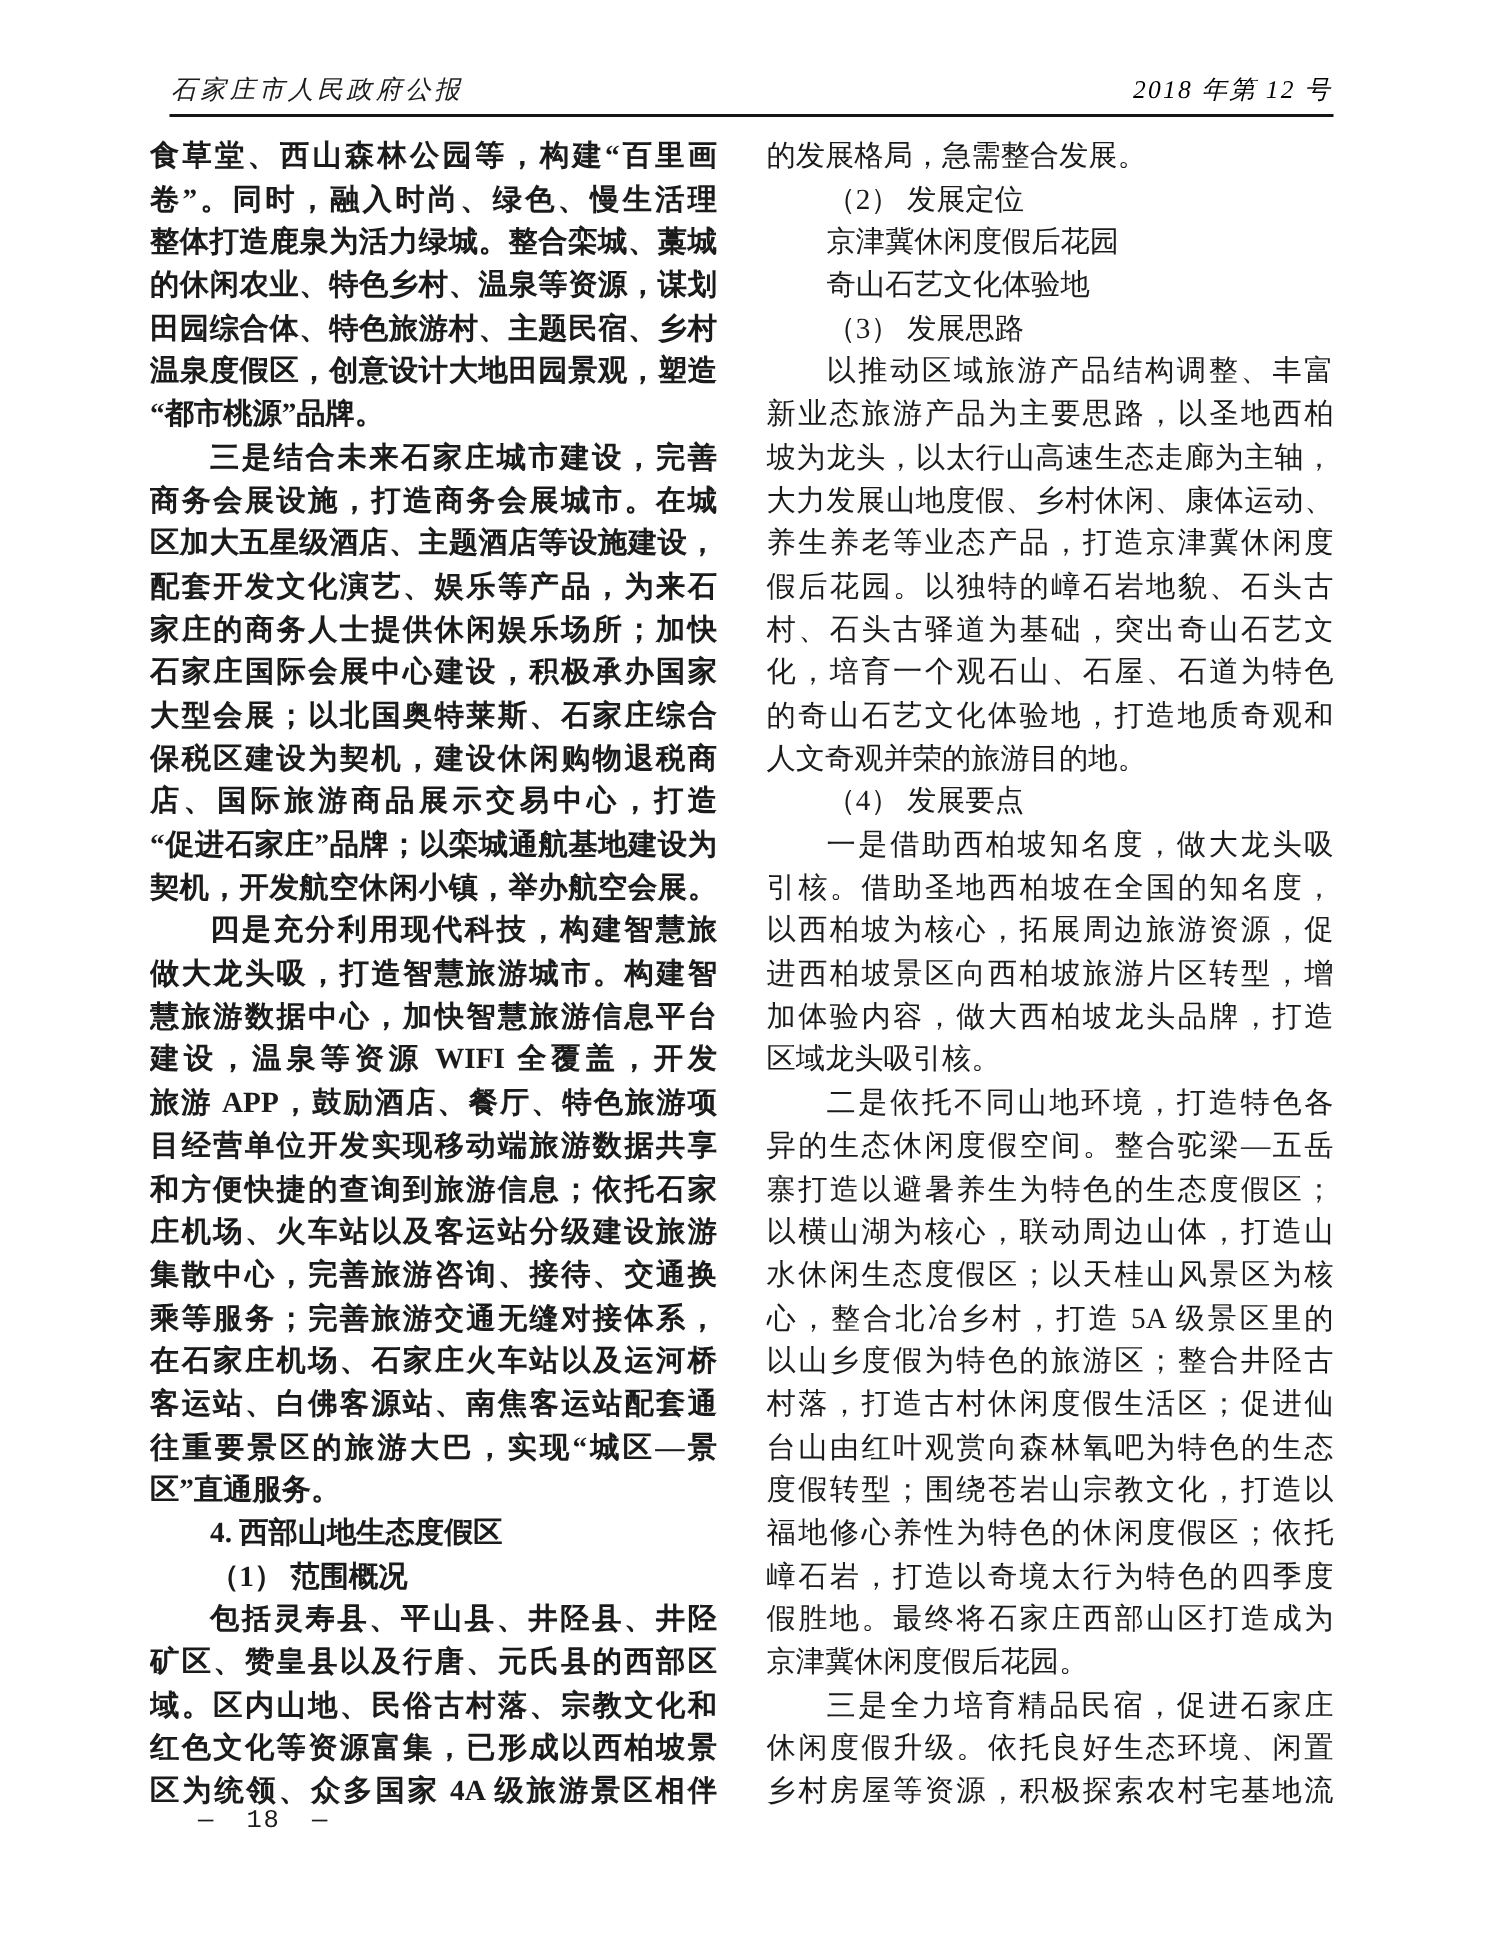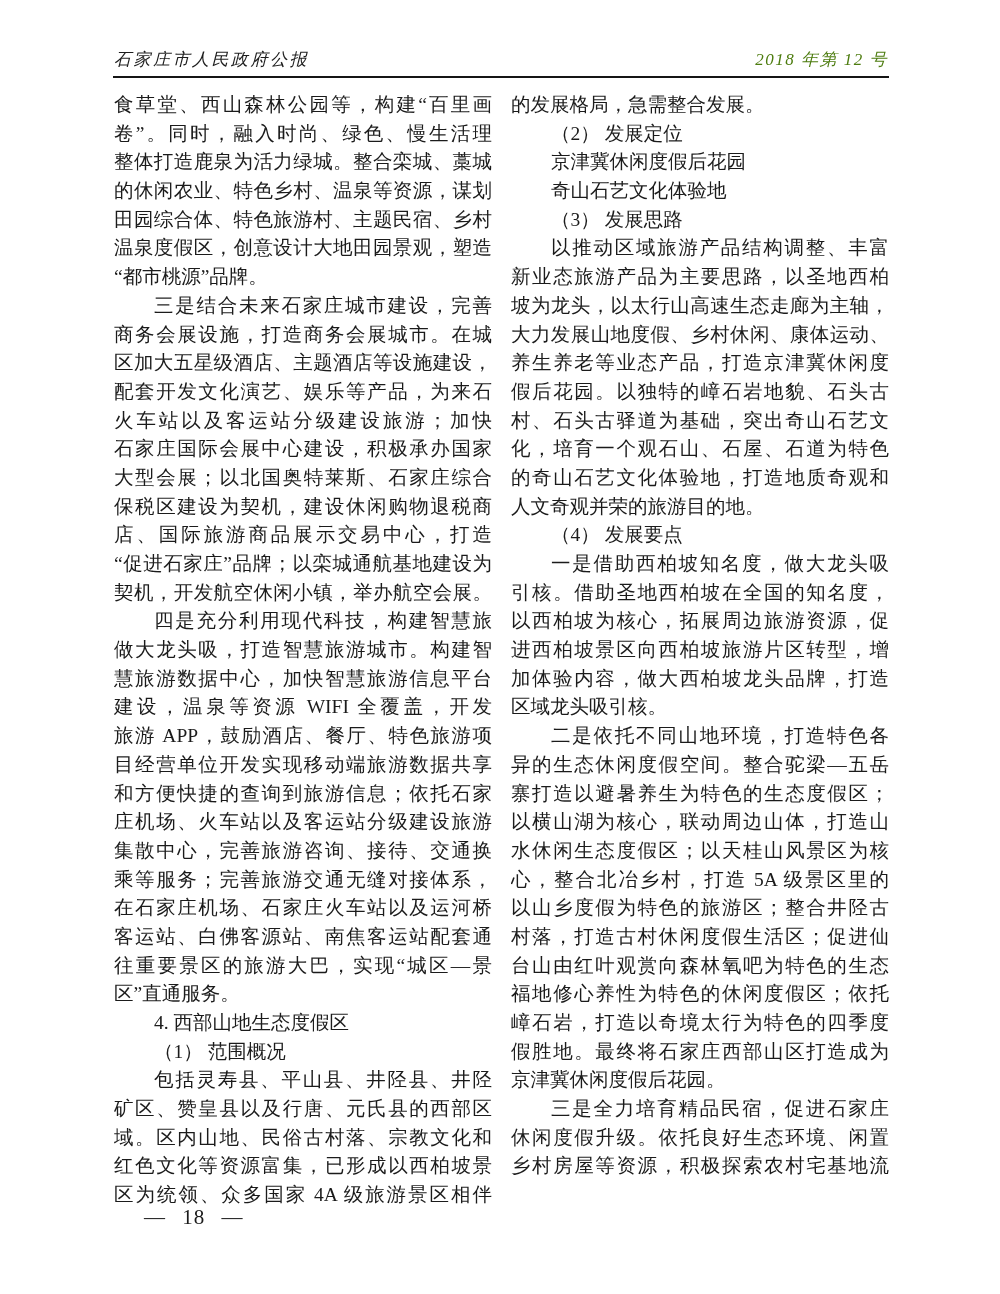--- a/index.html
+++ b/index.html
@@ -24,58 +24,59 @@
     letter-spacing: 2.5px;
     color: #1c1c1c;
   }
   .header-issue {
     position: absolute;
     right: 112px;
     top: 48px;
     font-size: 17px;
     font-style: italic;
     letter-spacing: 1.5px;
-    color: #4d7c0f;
+    color: #000000;
   }
   .header-rule {
     position: absolute;
     left: 113px;
     top: 76px;
     width: 776px;
     height: 2px;
     background: #151515;
   }
   .column {
     position: absolute;
     top: 91px;
     width: 378px;
   }
-  .column.left  { left: 114px; }
+  .column.left  { left: 100px; font-weight: bold; }
   .column.right { left: 511px; }
   .line {
     height: 28.7px;
     line-height: 28.7px;
     font-size: 19.5px;
     text-align: justify;
     text-align-last: left;
     text-justify: inter-character;
     white-space: normal;
     overflow: hidden;
     color: #1b1b1b;
   }
   .line.fill { text-align-last: justify; }
   .line.indent { padding-left: 40px; }
   .page-number {
     position: absolute;
-    left: 144px;
+    left: 132px;
     top: 1205px;
-    font-size: 21px;
+    font-size: 17px;
     letter-spacing: 1px;
     word-spacing: 10px;
     color: #1b1b1b;
+    font-family: Liberation Mono, monospace;
   }
 </style>
 </head>
 <body>
 
 <div class="page">
   <div class="header-title">石家庄市人民政府公报</div>
   <div class="header-issue">2018 年第 12 号</div>
   <div class="header-rule"></div>
 
@@ -84,21 +85,21 @@
       <div class="line fill">卷”。同时，融入时尚、绿色、慢生活理念，</div>
       <div class="line fill">整体打造鹿泉为活力绿城。整合栾城、藁城</div>
       <div class="line fill">的休闲农业、特色乡村、温泉等资源，谋划</div>
       <div class="line fill">田园综合体、特色旅游村、主题民宿、乡村</div>
       <div class="line fill">温泉度假区，创意设计大地田园景观，塑造</div>
       <div class="line">“都市桃源”品牌。</div>
       <div class="line indent fill">三是结合未来石家庄城市建设，完善</div>
       <div class="line fill">商务会展设施，打造商务会展城市。在城</div>
       <div class="line fill">区加大五星级酒店、主题酒店等设施建设，</div>
       <div class="line fill">配套开发文化演艺、娱乐等产品，为来石</div>
-      <div class="line fill">火车站以及客运站分级建设旅游；加快</div>
+      <div class="line fill">家庄的商务人士提供休闲娱乐场所；加快</div>
       <div class="line fill">石家庄国际会展中心建设，积极承办国家</div>
       <div class="line fill">大型会展；以北国奥特莱斯、石家庄综合</div>
       <div class="line fill">保税区建设为契机，建设休闲购物退税商</div>
       <div class="line fill">店、国际旅游商品展示交易中心，打造</div>
       <div class="line fill">“促进石家庄”品牌；以栾城通航基地建设为</div>
       <div class="line fill">契机，开发航空休闲小镇，举办航空会展。</div>
       <div class="line indent fill">四是充分利用现代科技，构建智慧旅</div>
       <div class="line fill">做大龙头吸，打造智慧旅游城市。构建智</div>
       <div class="line fill">慧旅游数据中心，加快智慧旅游信息平台</div>
       <div class="line fill">建设，温泉等资源 WIFI 全覆盖，开发</div>
@@ -146,20 +147,21 @@
       <div class="line">区域龙头吸引核。</div>
       <div class="line indent fill">二是依托不同山地环境，打造特色各</div>
       <div class="line fill">异的生态休闲度假空间。整合驼梁—五岳</div>
       <div class="line fill">寨打造以避暑养生为特色的生态度假区；</div>
       <div class="line fill">以横山湖为核心，联动周边山体，打造山</div>
       <div class="line fill">水休闲生态度假区；以天桂山风景区为核</div>
       <div class="line fill">心，整合北冶乡村，打造 5A 级景区里的</div>
       <div class="line fill">以山乡度假为特色的旅游区；整合井陉古</div>
       <div class="line fill">村落，打造古村休闲度假生活区；促进仙</div>
       <div class="line fill">台山由红叶观赏向森林氧吧为特色的生态</div>
+      <div class="line fill">度假转型；围绕苍岩山宗教文化，打造以</div>
       <div class="line fill">福地修心养性为特色的休闲度假区；依托</div>
       <div class="line fill">嶂石岩，打造以奇境太行为特色的四季度</div>
       <div class="line fill">假胜地。最终将石家庄西部山区打造成为</div>
       <div class="line">京津冀休闲度假后花园。</div>
       <div class="line indent fill">三是全力培育精品民宿，促进石家庄</div>
       <div class="line fill">休闲度假升级。依托良好生态环境、闲置</div>
       <div class="line fill">乡村房屋等资源，积极探索农村宅基地流</div>
     </div>
 
   <div class="page-number">— 18 —</div>

